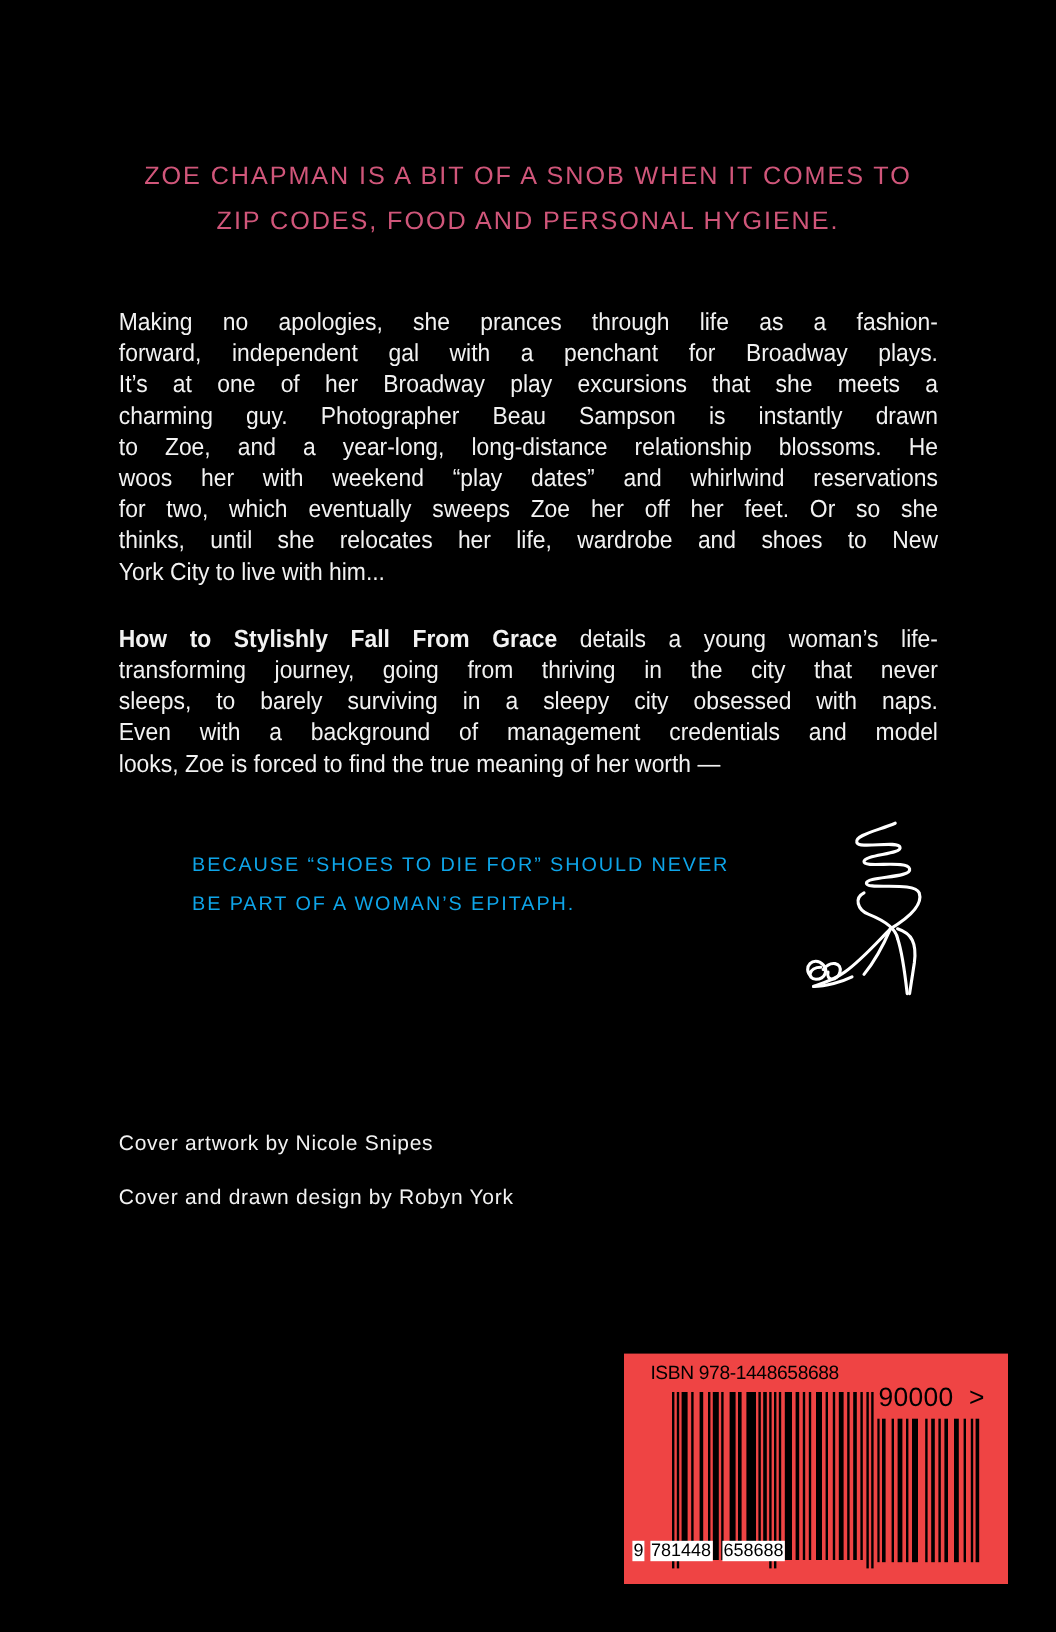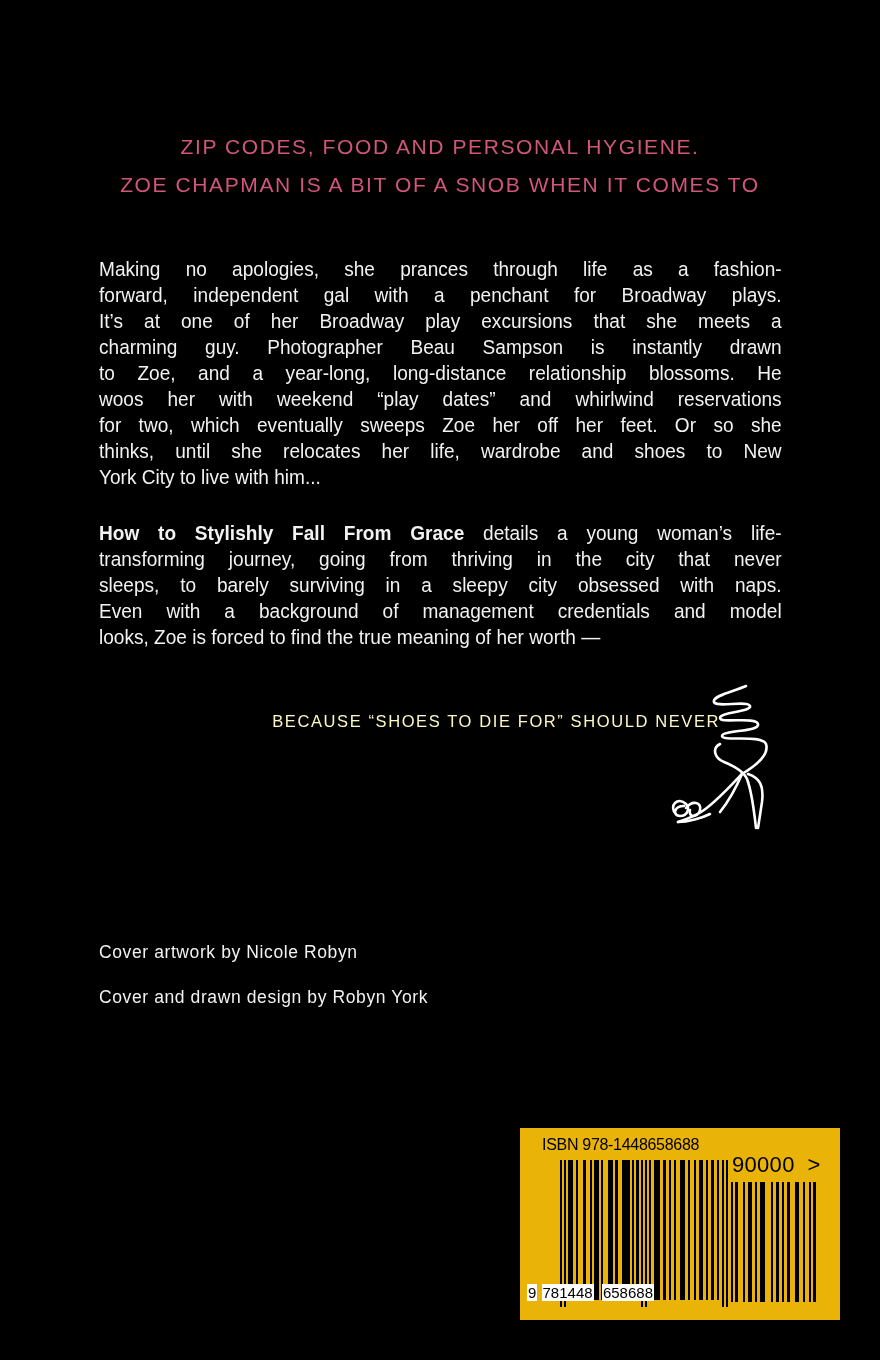--- a/index.html
+++ b/index.html
@@ -43,22 +43,22 @@
     .body-text .line { display: block; white-space: nowrap; text-align-last: justify; }
     .body-text .line.last { text-align-last: left; }
     .para1 { top: 256px; width: 734px; }
     .para2 { top: 520px; width: 734px; }
     .book-title { font-weight: bold; }
     .epitaph {
       position: absolute;
       left: 160px;
       width: 560px;
       top: 705px;
-      text-align: right;
-      color: #fef9c3;
+      text-align: left;
+      color: #0ea5e9;
       font-size: 16.5px;
       letter-spacing: 1.6px;
       line-height: 32px;
     }
     .epitaph .line { display: block; white-space: nowrap; }
     .shoe {
       position: absolute;
       left: 662px;
       top: 682px;
       width: 120px;
@@ -72,21 +72,21 @@
       color: #f2f2f2;
       letter-spacing: 0.6px;
     }
     .credits .credit-line { display: block; margin-bottom: 21px; line-height: 24px; }
     .barcode-box {
       position: absolute;
       left: 520px;
       top: 1128px;
       width: 320px;
       height: 192px;
-      background: #eab308;
+      background: #ef4444;
     }
     .isbn-label {
       position: absolute;
       left: 22px;
       top: 8px;
       font-size: 16px;
       color: #000;
       letter-spacing: -0.3px;
     }
     .price-code {
@@ -121,22 +121,22 @@
       color: #000;
       white-space: pre;
       letter-spacing: 0px;
     }
     .isbn-digits span { background: #fff; padding: 0 1px; }
   </style>
 </head>
 <body>
 
 <div class="tagline">
+  <span class="line">ZOE CHAPMAN IS A BIT OF A SNOB WHEN IT COMES TO</span>
   <span class="line">ZIP CODES, FOOD AND PERSONAL HYGIENE.</span>
-  <span class="line">ZOE CHAPMAN IS A BIT OF A SNOB WHEN IT COMES TO</span>
 </div>
 
 <div class="body-text para1">
   <span class="line">Making no apologies, she prances through life as a fashion-</span>
   <span class="line">forward, independent gal with a penchant for Broadway plays.</span>
   <span class="line">It’s at one of her Broadway play excursions that she meets a</span>
   <span class="line">charming guy. Photographer Beau Sampson is instantly drawn</span>
   <span class="line">to Zoe, and a year-long, long-distance relationship blossoms. He</span>
   <span class="line">woos her with weekend “play dates” and whirlwind reservations</span>
   <span class="line">for two, which eventually sweeps Zoe her off her feet. Or so she</span>
@@ -147,39 +147,40 @@
 <div class="body-text para2">
   <span class="line"><b class="book-title">How to Stylishly Fall From Grace</b><span> details a young woman’s life-</span></span>
   <span class="line">transforming journey, going from thriving in the city that never</span>
   <span class="line">sleeps, to barely surviving in a sleepy city obsessed with naps.</span>
   <span class="line">Even with a background of management credentials and model</span>
   <span class="line last">looks, Zoe is forced to find the true meaning of her worth —</span>
 </div>
 
 <div class="epitaph">
   <span class="line">BECAUSE “SHOES TO DIE FOR” SHOULD NEVER</span>
+  <span class="line">BE PART OF A WOMAN’S EPITAPH.</span>
 </div>
 
 <svg class="shoe" viewBox="0 0 120 148" fill="none" stroke="#ffffff" stroke-width="2.6" stroke-linecap="round" stroke-linejoin="round">
 
   <path d="M84 4 C70 10, 50 14, 52 20 C54 26, 86 18, 88 24 C90 30, 58 30, 58 36 C58 42, 94 34, 96 42 C98 50, 60 48, 60 54 C60 60, 100 52, 104 62 C108 74, 90 86, 80 92"></path>
   <path d="M58 62 C50 66, 52 76, 62 80 C72 84, 84 90, 86 100"></path>
 
   <path d="M80 92 C70 102, 56 118, 42 128 C34 134, 22 138, 16 140"></path>
   <path d="M86 92 C98 96, 102 104, 100 120 L96 146"></path>
   <path d="M86 100 C90 112, 92 128, 94 146"></path>
   <path d="M80 92 C74 106, 66 120, 58 130"></path>
 
   <path d="M14 132 C6 124, 16 114, 24 122 C28 126, 26 134, 18 134 C10 134, 12 124, 22 124"></path>
   <path d="M24 126 C30 118, 40 120, 38 128 C36 136, 26 136, 28 128"></path>
   <path d="M16 140 C26 140, 40 136, 48 132"></path>
 </svg>
 
 <div class="credits">
-  <span class="credit-line">Cover artwork by Nicole Robyn</span>
+  <span class="credit-line">Cover artwork by Nicole Snipes</span>
   <span class="credit-line">Cover and drawn design by Robyn York</span>
 </div>
 
 <div class="barcode-box">
   <div class="isbn-label">ISBN 978-1448658688</div>
   <div class="price-code">90000  &gt;</div>
 
   <svg class="bars-main" viewBox="0 0 196 153" preserveAspectRatio="none">
     <g fill="#000">
       <rect x="20" y="0" width="2" height="147"></rect>

